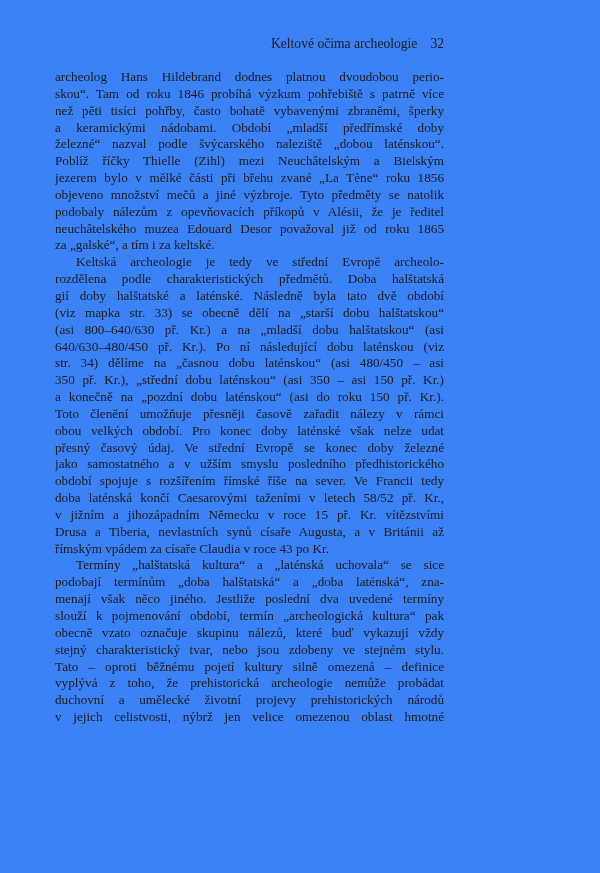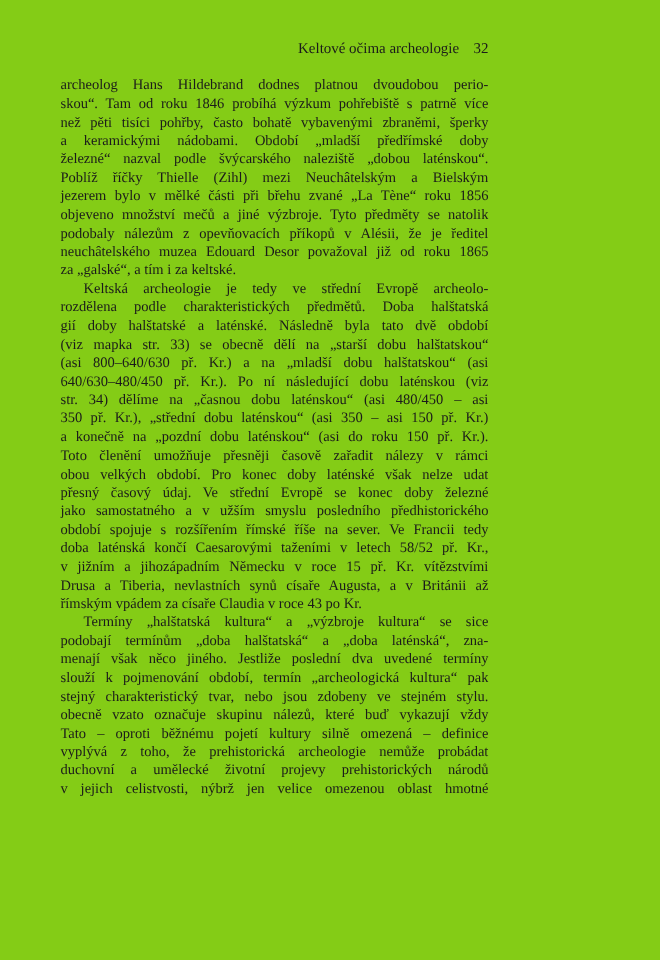--- a/index.html
+++ b/index.html
@@ -4,21 +4,21 @@
 <style>
   html, body {
     margin: 0;
     padding: 0;
     background: #ffffff;
   }
   .scan-page {
     position: relative;
     width: 600px;
     height: 873px;
-    background: #84cc16;
+    background: #3b82f6;
     font-family: "Liberation Serif", "DejaVu Serif", serif;
     color: #1b1b1b;
     overflow: hidden;
   }
   .running-header {
     position: absolute;
     top: 35px;
     left: 55px;
     width: 389px;
     display: flex;
@@ -100,25 +100,25 @@
         <div class="text-line">obou velkých období. Pro konec doby laténské však nelze udat</div>
         <div class="text-line">přesný časový údaj. Ve střední Evropě se konec doby železné</div>
         <div class="text-line">jako samostatného a v užším smyslu posledního předhistorického</div>
         <div class="text-line">období spojuje s rozšířením římské říše na sever. Ve Francii tedy</div>
         <div class="text-line">doba laténská končí Caesarovými taženími v letech 58/52 př. Kr.,</div>
         <div class="text-line">v jižním a jihozápadním Německu v roce 15 př. Kr. vítězstvími</div>
         <div class="text-line">Drusa a Tiberia, nevlastních synů císaře Augusta, a v Británii až</div>
         <div class="text-line last-line">římským vpádem za císaře Claudia v roce 43 po Kr.</div>
       </div>
       <div class="paragraph">
-        <div class="text-line first-indent">Termíny „halštatská kultura“ a „výzbroje kultura“ se sice</div>
+        <div class="text-line first-indent">Termíny „halštatská kultura“ a „laténská uchovala“ se sice</div>
         <div class="text-line">podobají termínům „doba halštatská“ a „doba laténská“, zna-</div>
         <div class="text-line">menají však něco jiného. Jestliže poslední dva uvedené termíny</div>
         <div class="text-line">slouží k pojmenování období, termín „archeologická kultura“ pak</div>
+        <div class="text-line">obecně vzato označuje skupinu nálezů, které buď vykazují vždy</div>
         <div class="text-line">stejný charakteristický tvar, nebo jsou zdobeny ve stejném stylu.</div>
-        <div class="text-line">obecně vzato označuje skupinu nálezů, které buď vykazují vždy</div>
         <div class="text-line">Tato – oproti běžnému pojetí kultury silně omezená – definice</div>
         <div class="text-line">vyplývá z toho, že prehistorická archeologie nemůže probádat</div>
         <div class="text-line">duchovní a umělecké životní projevy prehistorických národů</div>
         <div class="text-line">v jejich celistvosti, nýbrž jen velice omezenou oblast hmotné</div>
       </div>
     </div>
 </div>
 
 </body></html>

